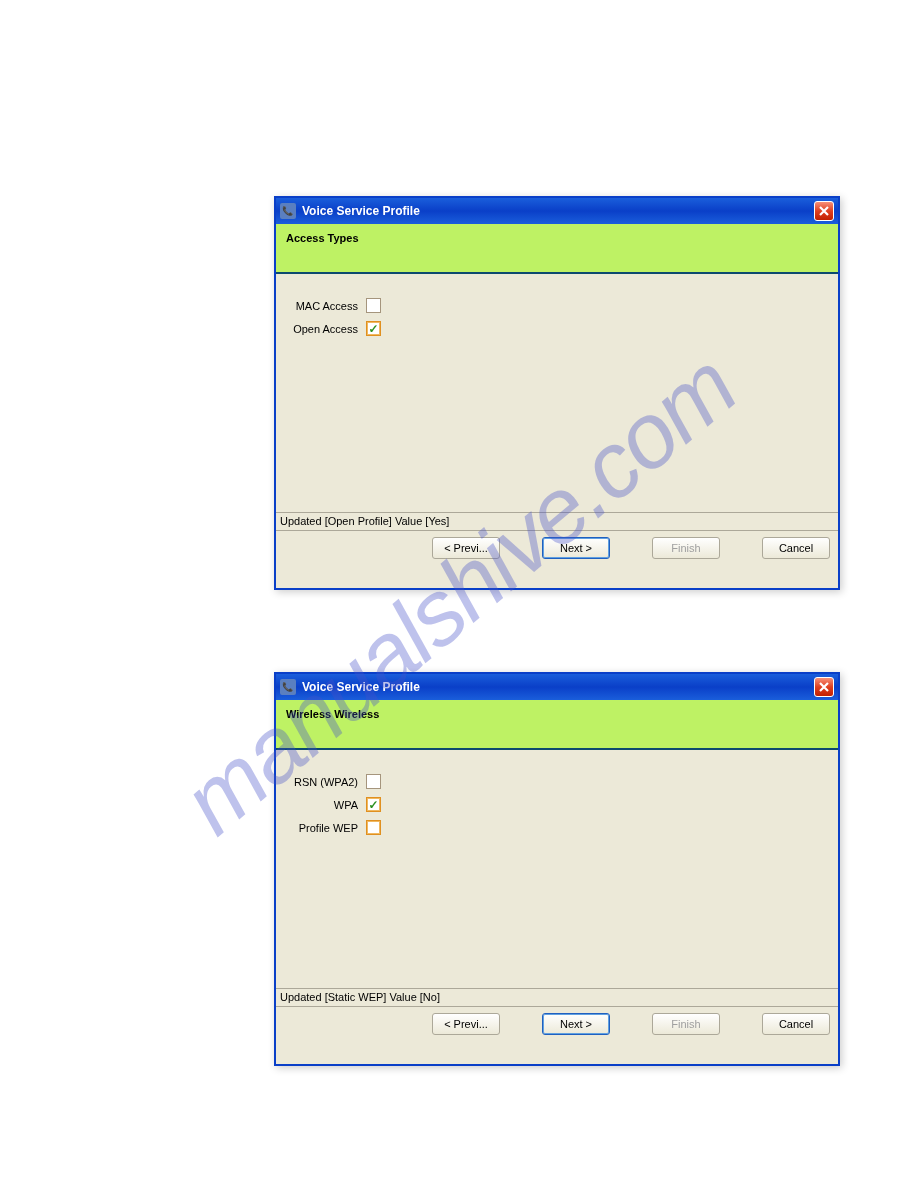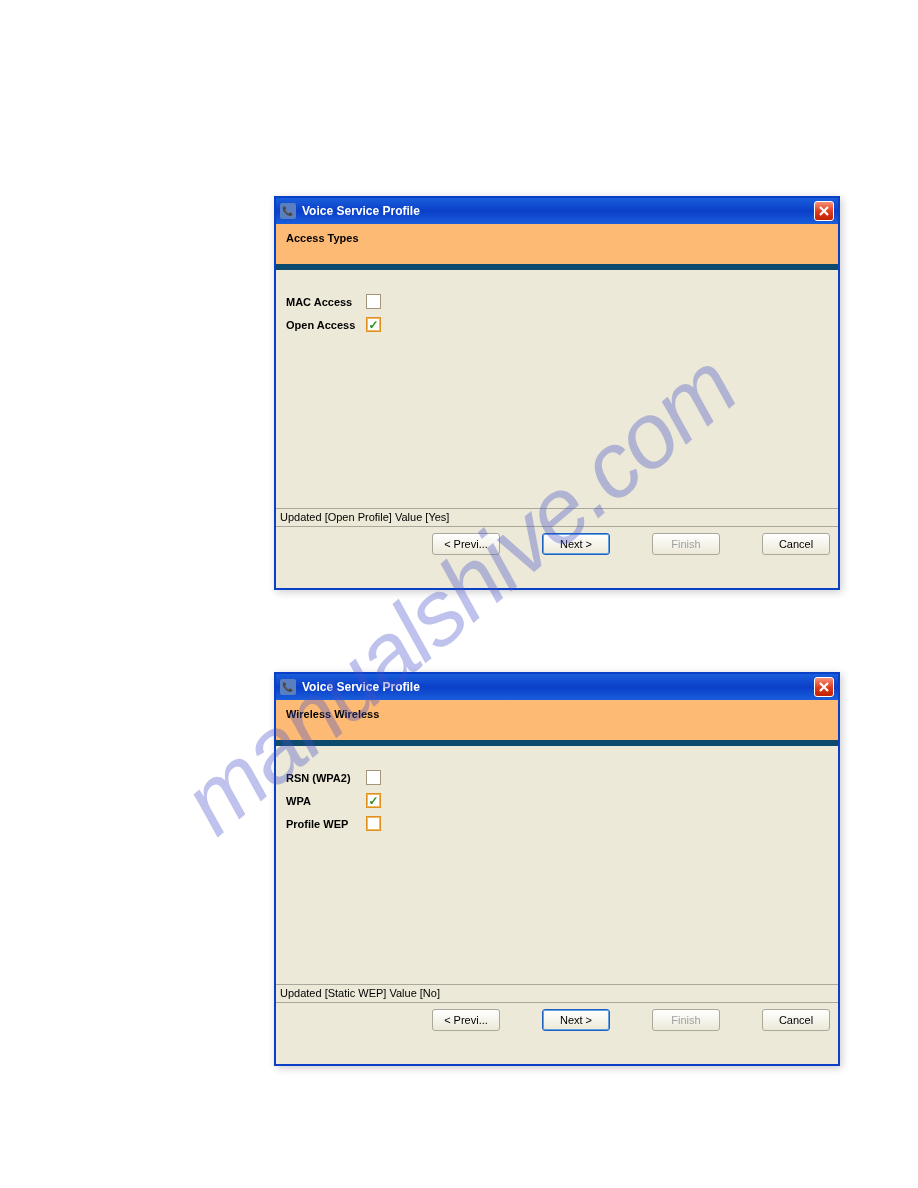--- a/index.html
+++ b/index.html
@@ -62,23 +62,23 @@
       background: linear-gradient(to bottom, #f89078 0%, #e04020 50%, #c22000 100%);
       border: 1px solid #ffffff;
       border-radius: 3px;
       display: flex;
       align-items: center;
       justify-content: center;
       cursor: pointer;
     }
     .close-btn svg { width: 12px; height: 12px; }
     .header-section {
-      background: #fdba74;
-      padding: 8px 10px 14px 10px;
-      border-bottom: 6px solid #0c4a6e;
+      background: #bef264;
+      padding: 8px 10px 22px 10px;
+      border-bottom: 2px solid #0c4a6e;
     }
     .section-title {
       font-weight: bold;
       font-size: 11px;
       margin-bottom: 6px;
       color: #000000;
     }
     .section-desc {
       font-size: 11px;
       color: #000000;
@@ -91,24 +91,24 @@
       height: 238px;
     }
     .form-row {
       display: flex;
       align-items: center;
       padding: 2px 0;
       margin-bottom: 4px;
     }
     .form-label {
       width: 80px;
+      text-align: right;
       padding-right: 8px;
       font-size: 11px;
       color: #000000;
-      font-weight: bold;
     }
     .checkbox-wrap {
       width: 15px;
       height: 15px;
       border: 1px solid #a5957d;
       background: #ffffff;
       display: flex;
       align-items: center;
       justify-content: center;
       cursor: pointer;

